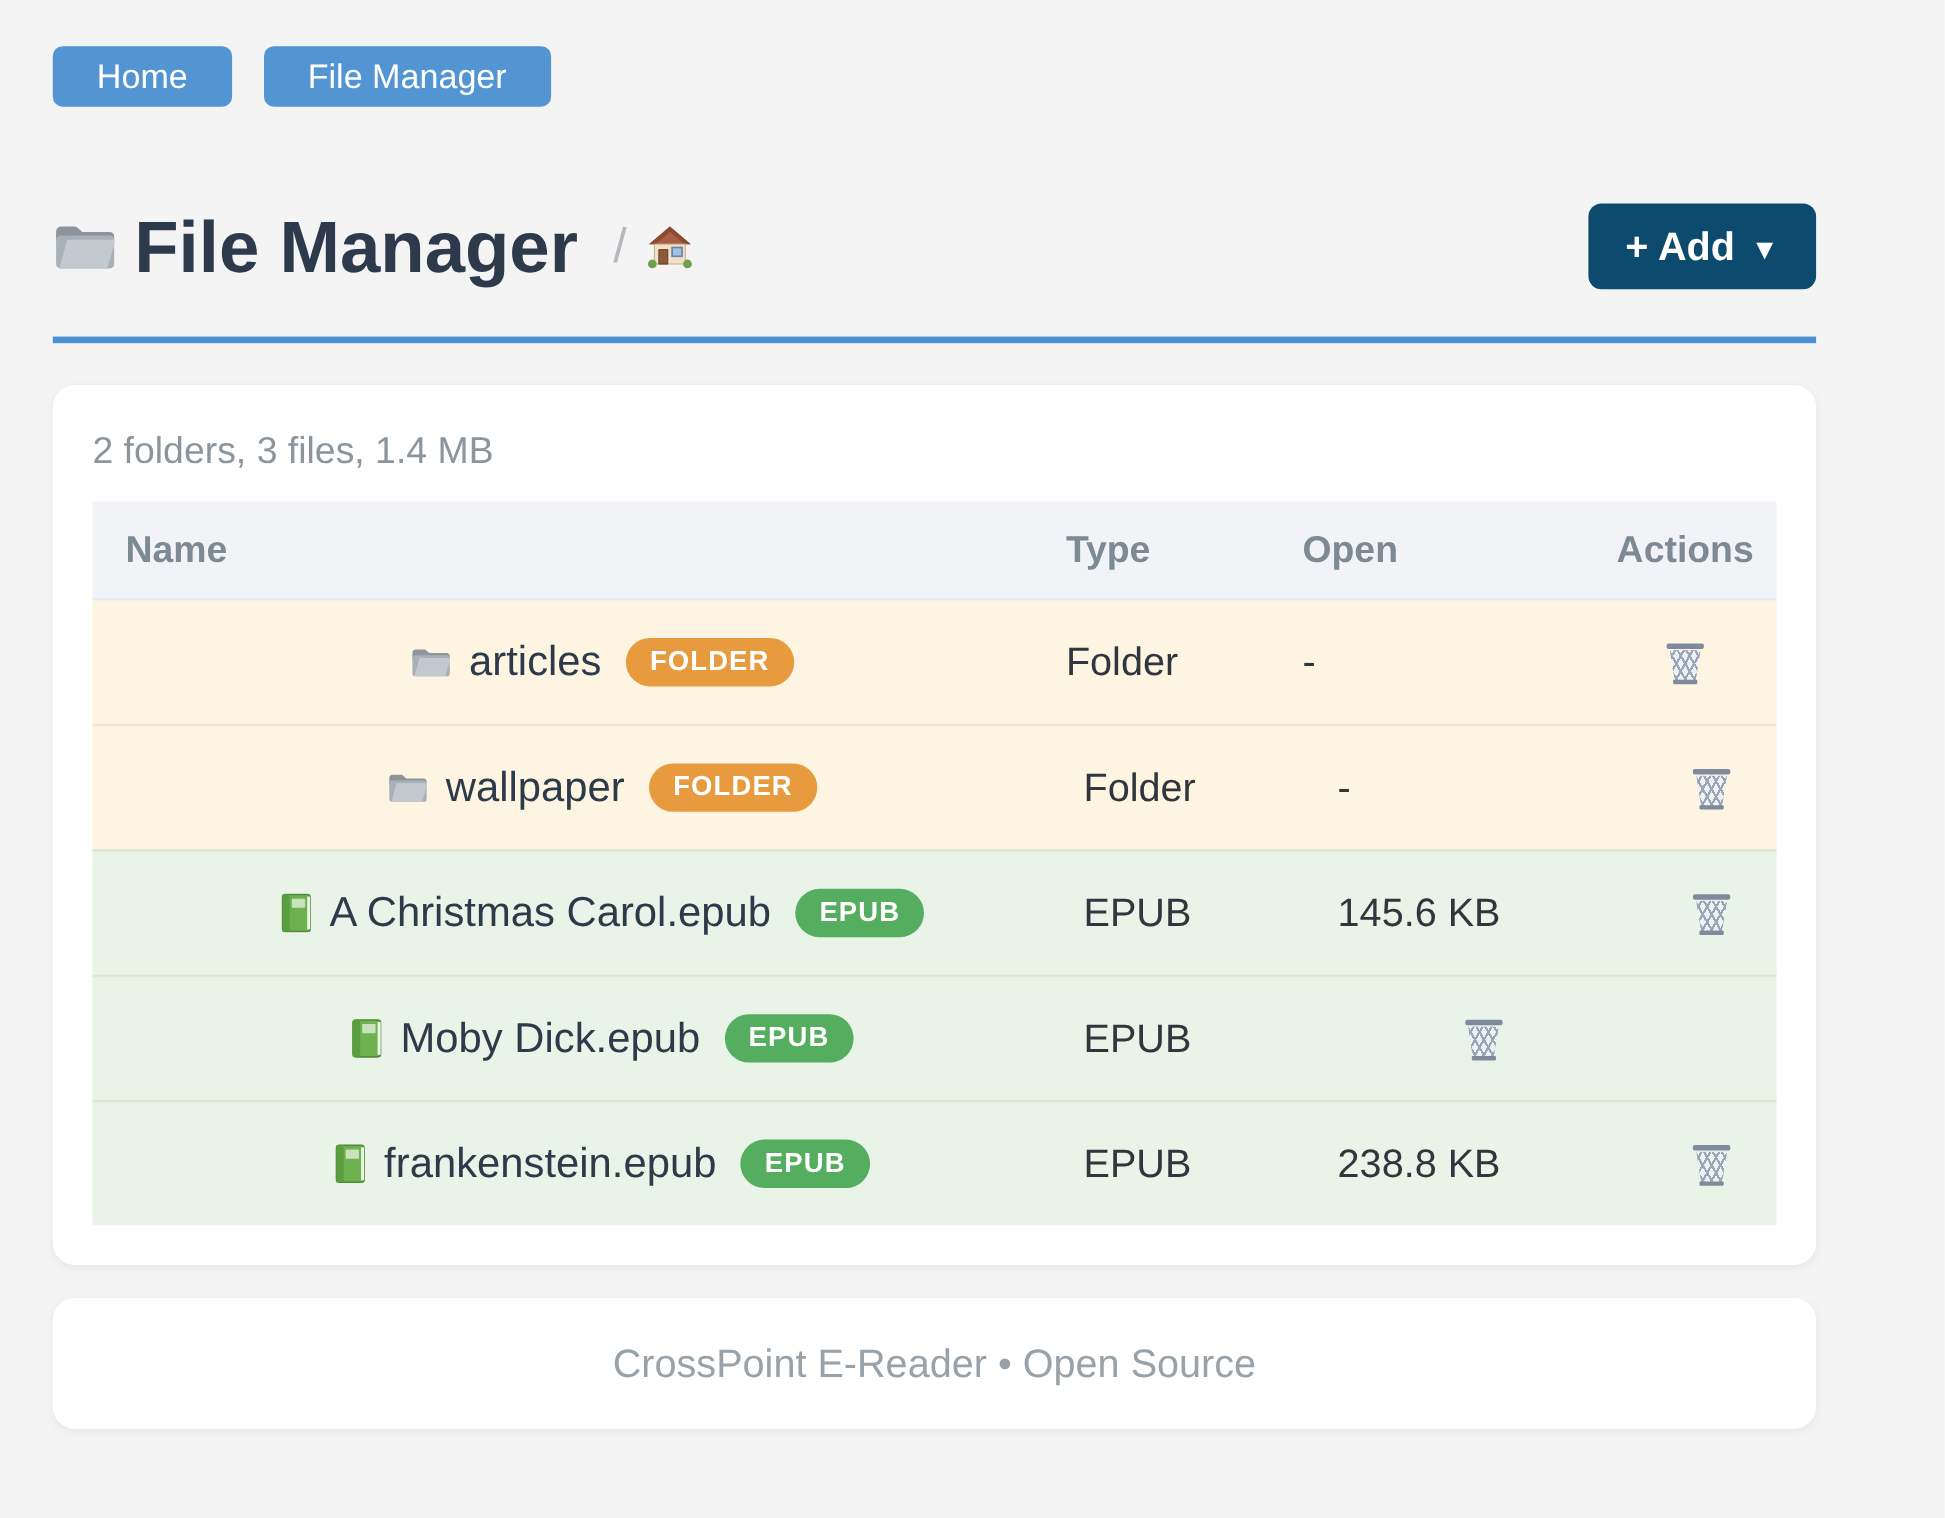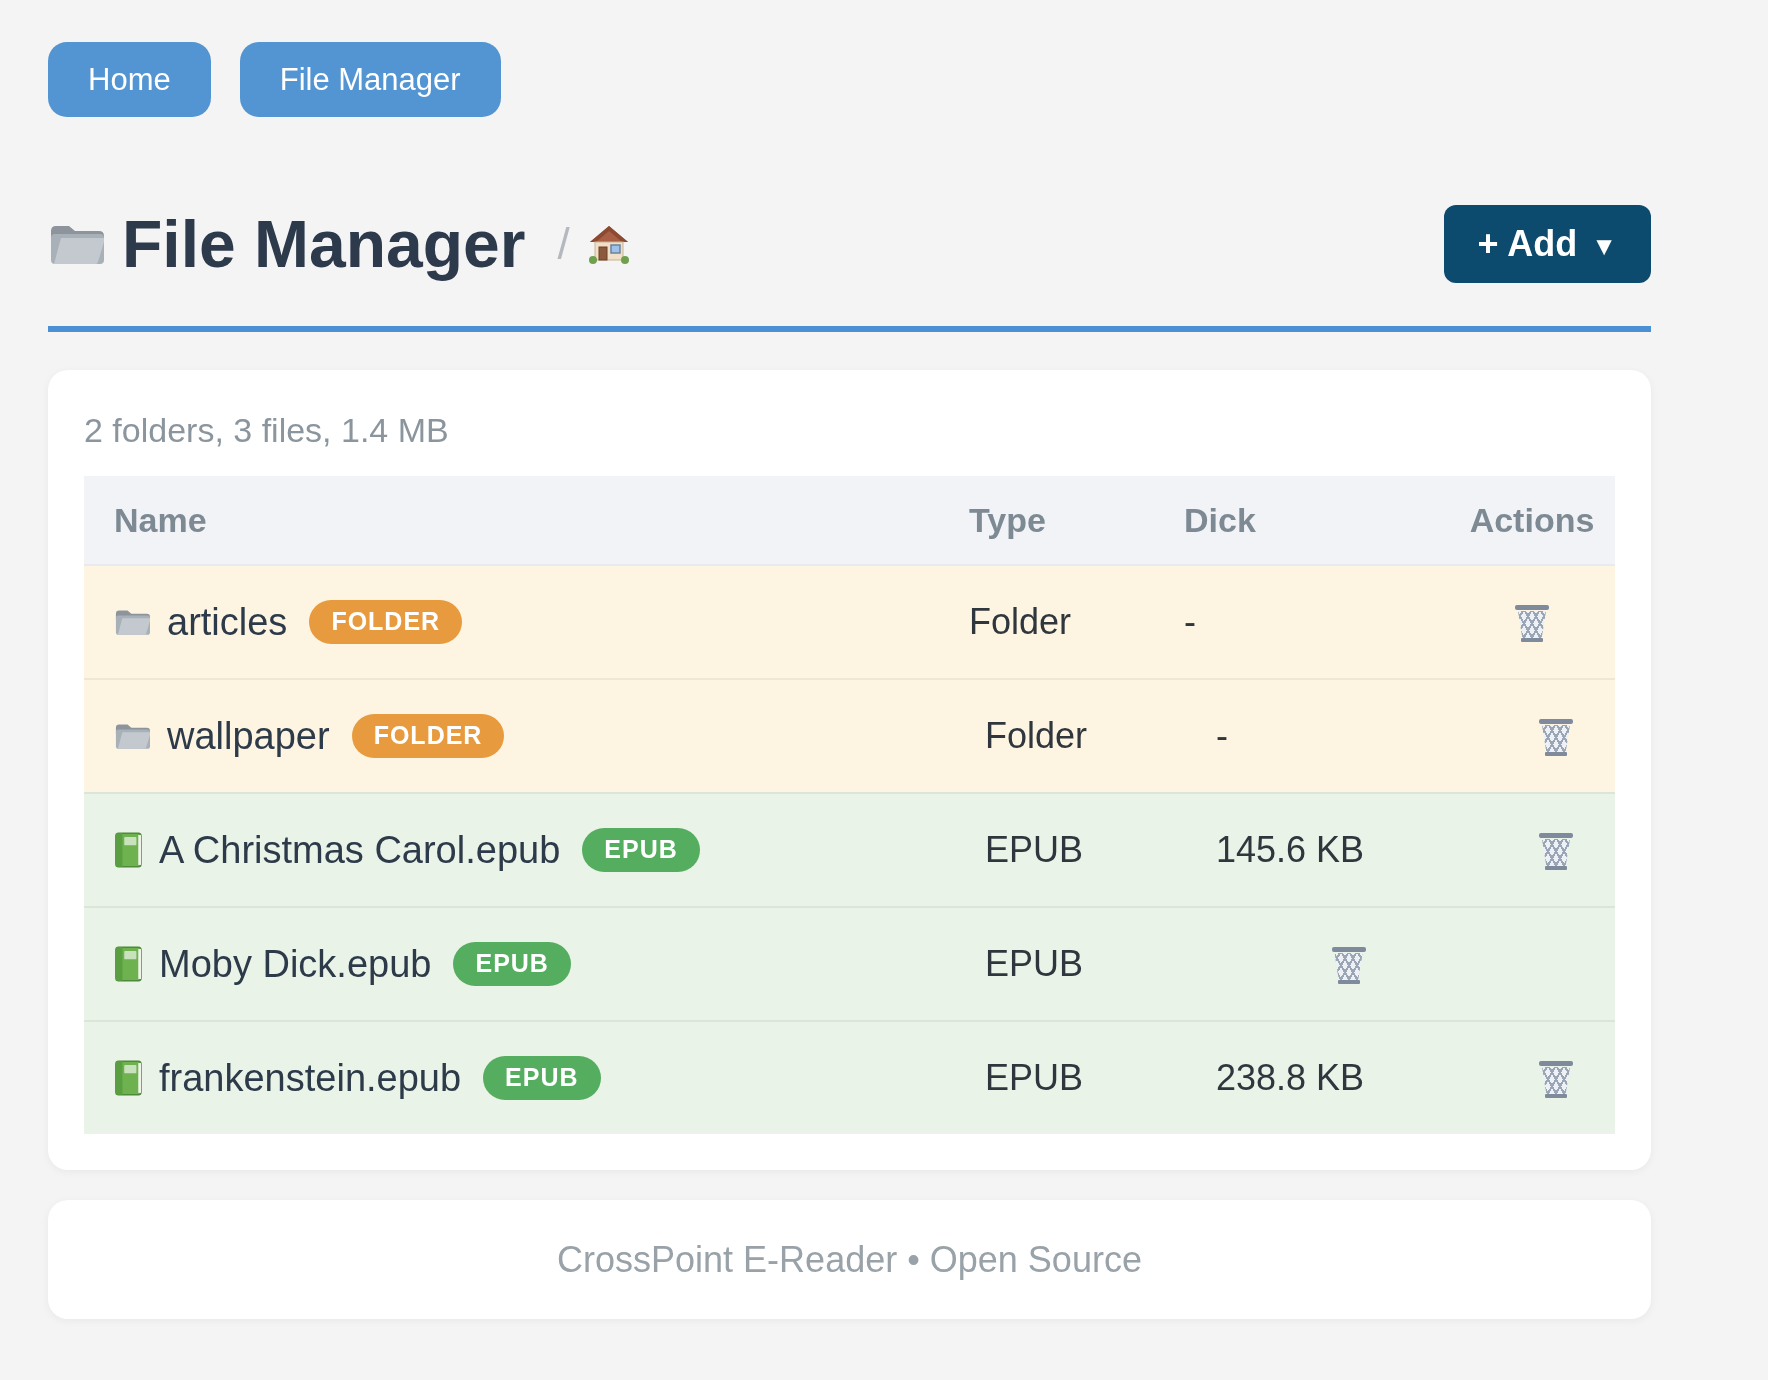--- a/index.html
+++ b/index.html
@@ -9,23 +9,23 @@
     font-family:"Liberation Sans", sans-serif;
     color:#2d3a4c;
     overflow:hidden;
   }
   .page{box-sizing:border-box;width:1768px;padding:42px 117px 0 48px;}
   .content{width:1603px;}
 
   
   .nav-row{display:flex;gap:29px;}
   .nav-btn{
-    height:75px;display:flex;align-items:center;justify-content:center;
+    height:55px;display:flex;align-items:center;justify-content:center;
     padding:0 40px;background:#5295d2;color:#ffffff;
-    font-size:31px;border:none;border-radius:19px;cursor:pointer;
+    font-size:31px;border:none;border-radius:9px;cursor:pointer;
   }
 
   
   .title-row{margin-top:88px;display:flex;align-items:center;}
   .title-left{display:flex;align-items:center;flex:1;}
   .page-title{font-size:66px;font-weight:bold;color:#2d3a4c;margin:0 0 0 18px;line-height:1;}
   .crumb-sep{font-size:44px;color:#b3b9bf;margin-left:32px;font-weight:300;}
   .crumb-home{margin-left:18px;display:flex;align-items:center;}
   .add-btn{
     height:78px;display:flex;align-items:center;gap:14px;
@@ -55,21 +55,21 @@
     align-items:center;
   }
   .t-head{height:88px;background:#f1f3f6;border-bottom:2px solid #e7eaee;}
   .t-head .th{font-size:34px;font-weight:bold;color:#7d8a94;}
   .th-name{padding-left:30px;}
   .th-actions{text-align:center;}
   .t-row{height:112px;}
   .row-folder{background:#fdf5e1;}
   .row-epub{background:#e9f3e7;}
   .t-row + .t-row{border-top:2px solid rgba(140,135,110,0.12);gap:16px;}
-  .cell-name{display:flex;align-items:center;padding-left:30px;}
+  .cell-name{display:flex;align-items:center;padding-left:42px;justify-content:center;}
   .file-label{font-size:38px;color:#2d3a49;margin-left:17px;}
   .badge{
     margin-left:22px;border-radius:999px;padding:7px 22px 8px;
     font-size:25px;font-weight:bold;color:#ffffff;letter-spacing:1px;
   }
   .row-folder .badge{background:#e89b3e;}
   .row-epub .badge{background:#55ae5f;}
   .cell-type,.cell-size{font-size:36px;color:#30363d;}
   .cell-actions{display:flex;justify-content:center;}
 
@@ -141,21 +141,21 @@
 
     <div class="card">
       <div class="card-head">
         <div class="card-summary">2 folders, 3 files, 1.4 MB</div>
       </div>
 
       <div class="file-table">
         <div class="t-head">
           <div class="th th-name">Name</div>
           <div class="th th-type">Type</div>
-          <div class="th th-size">Dick</div>
+          <div class="th th-size">Open</div>
           <div class="th th-actions">Actions</div>
         </div>
         <div>
             <div class="t-row row-folder">
     <div class="cell-name">
       <span class="icon">
         <svg width="36" height="30" viewBox="0 0 56 46">
           <path d="M3 10 q0-5 5-5 h13 l6 5 h24 q5 0 5 5 v4 H3 Z" fill="#8d949c"></path>
           <rect x="3" y="13" width="53" height="30" rx="4" fill="#a8b0b8"></rect>
           <path d="M6 43 L13 17 h42 q2 0 1.6 2 L50 41 q-0.5 2-2.5 2 Z" fill="#c3c9cf"></path>

